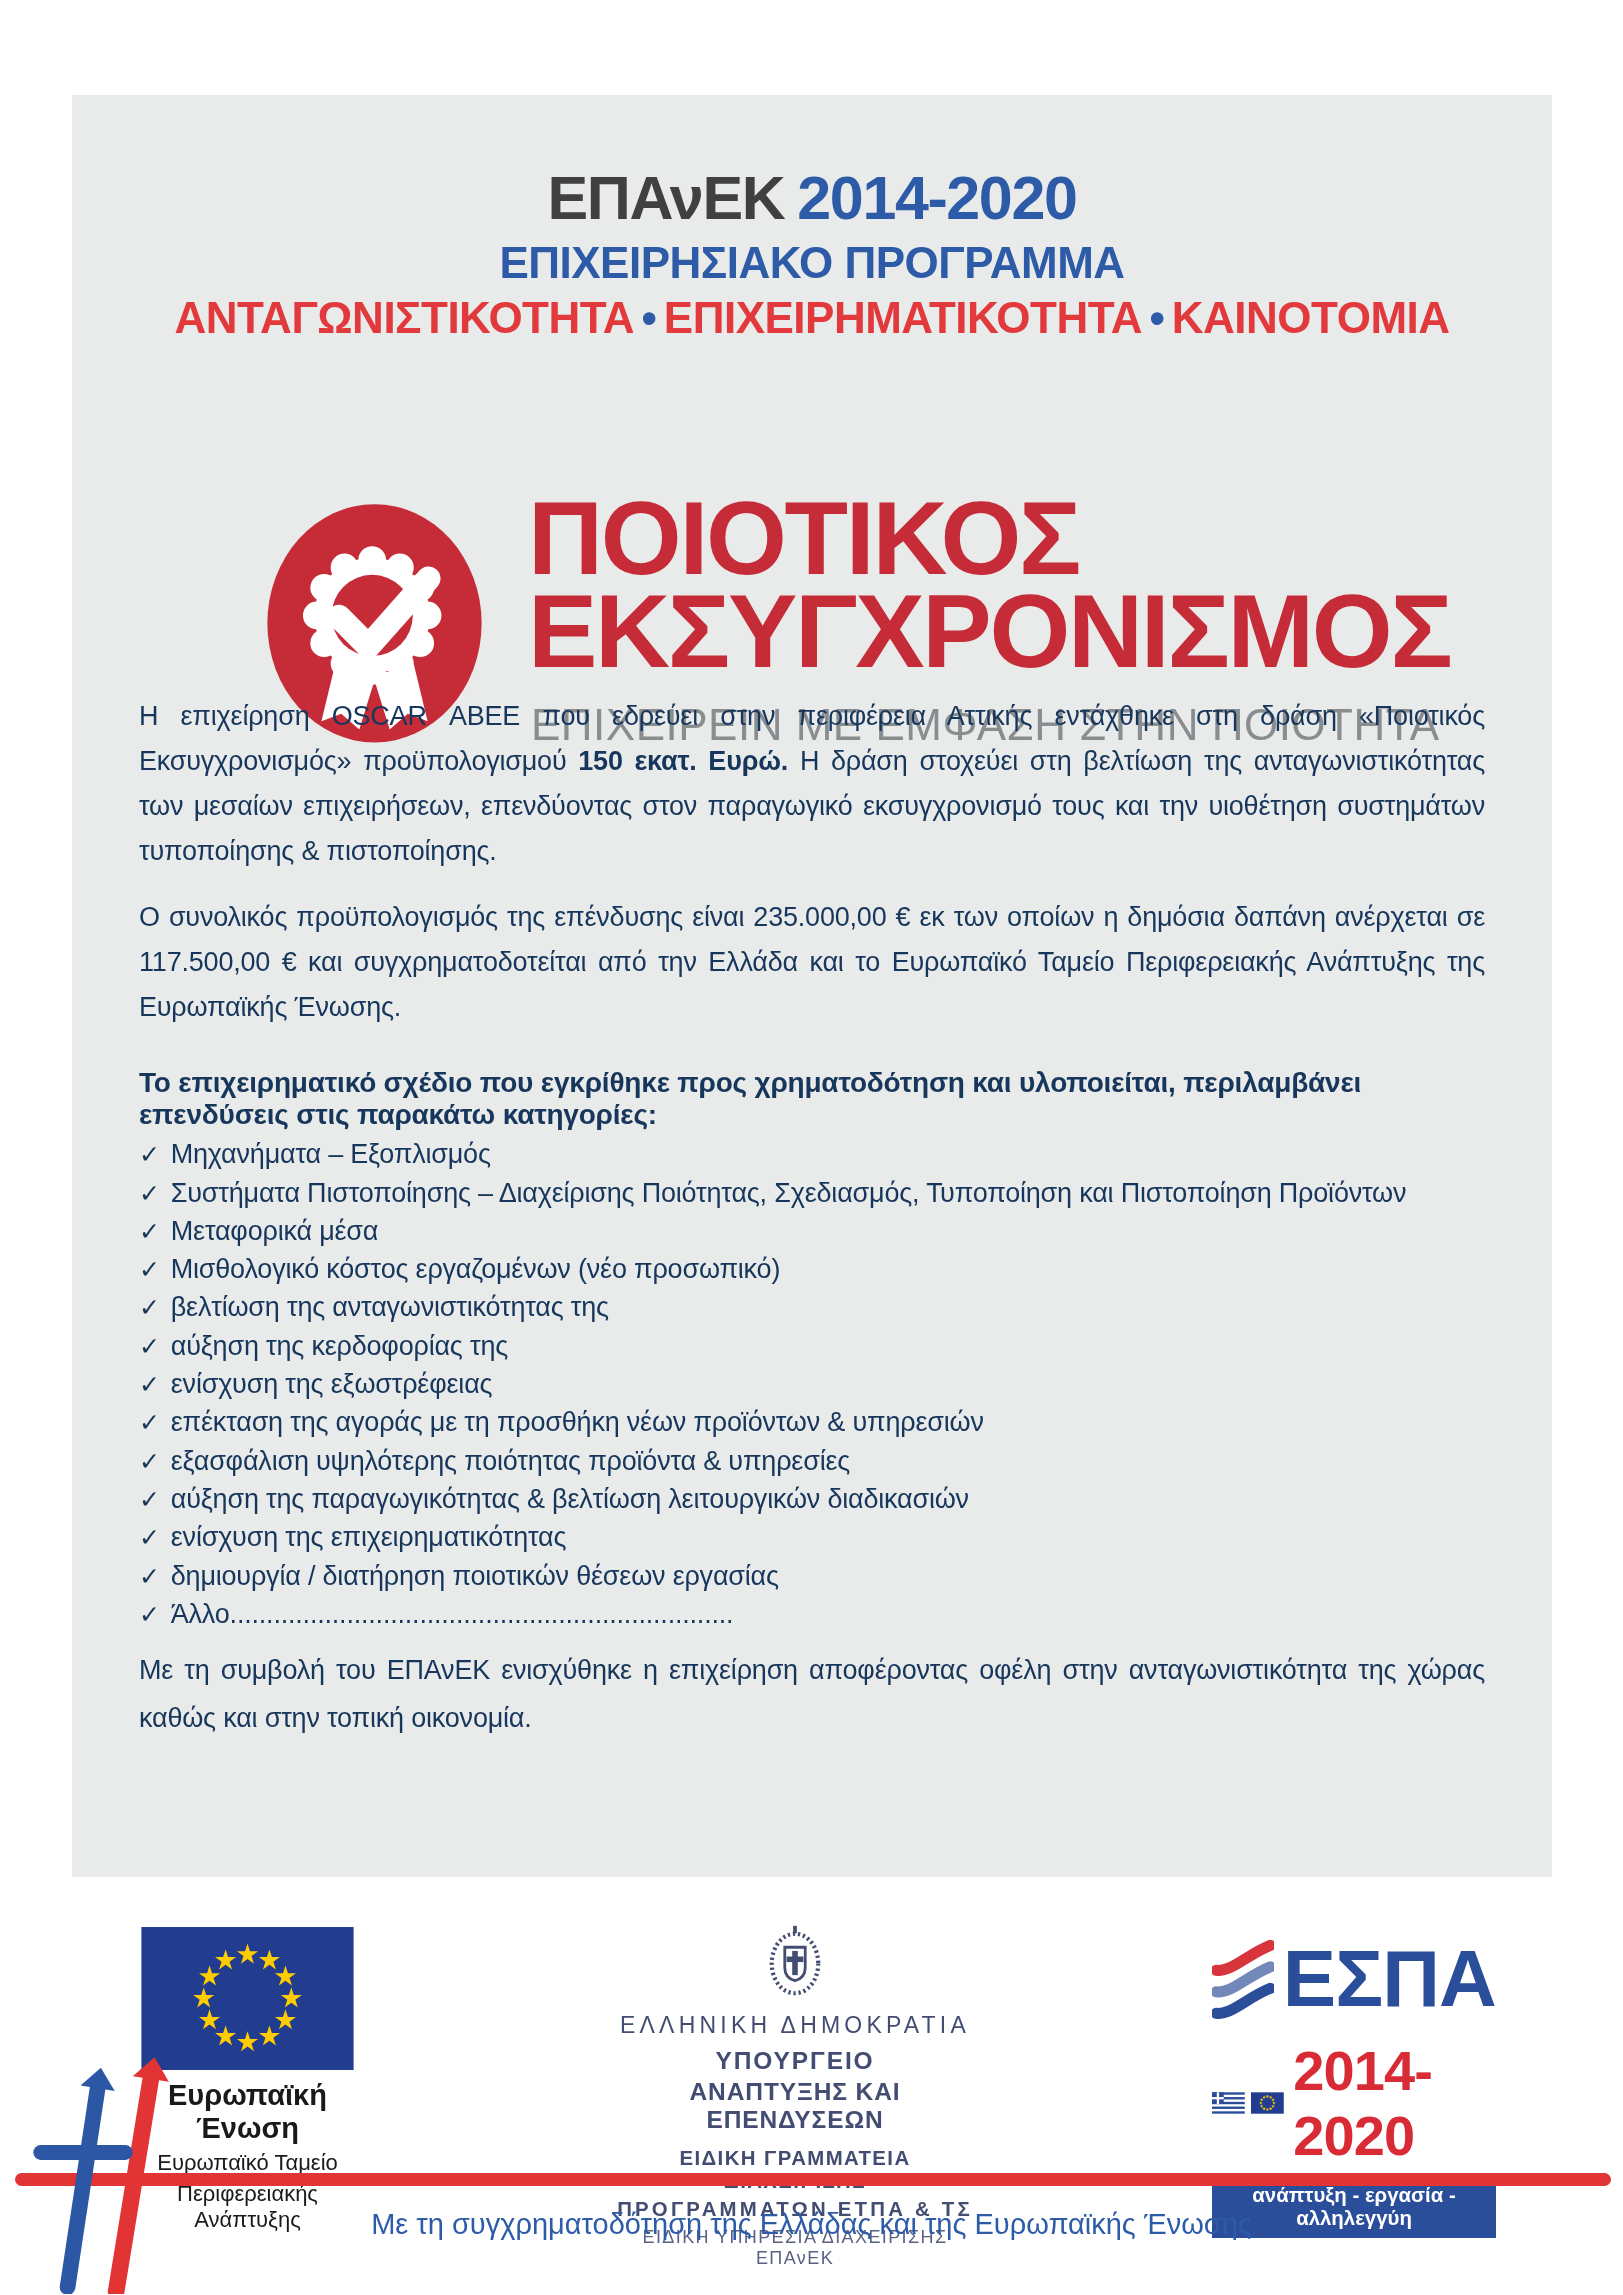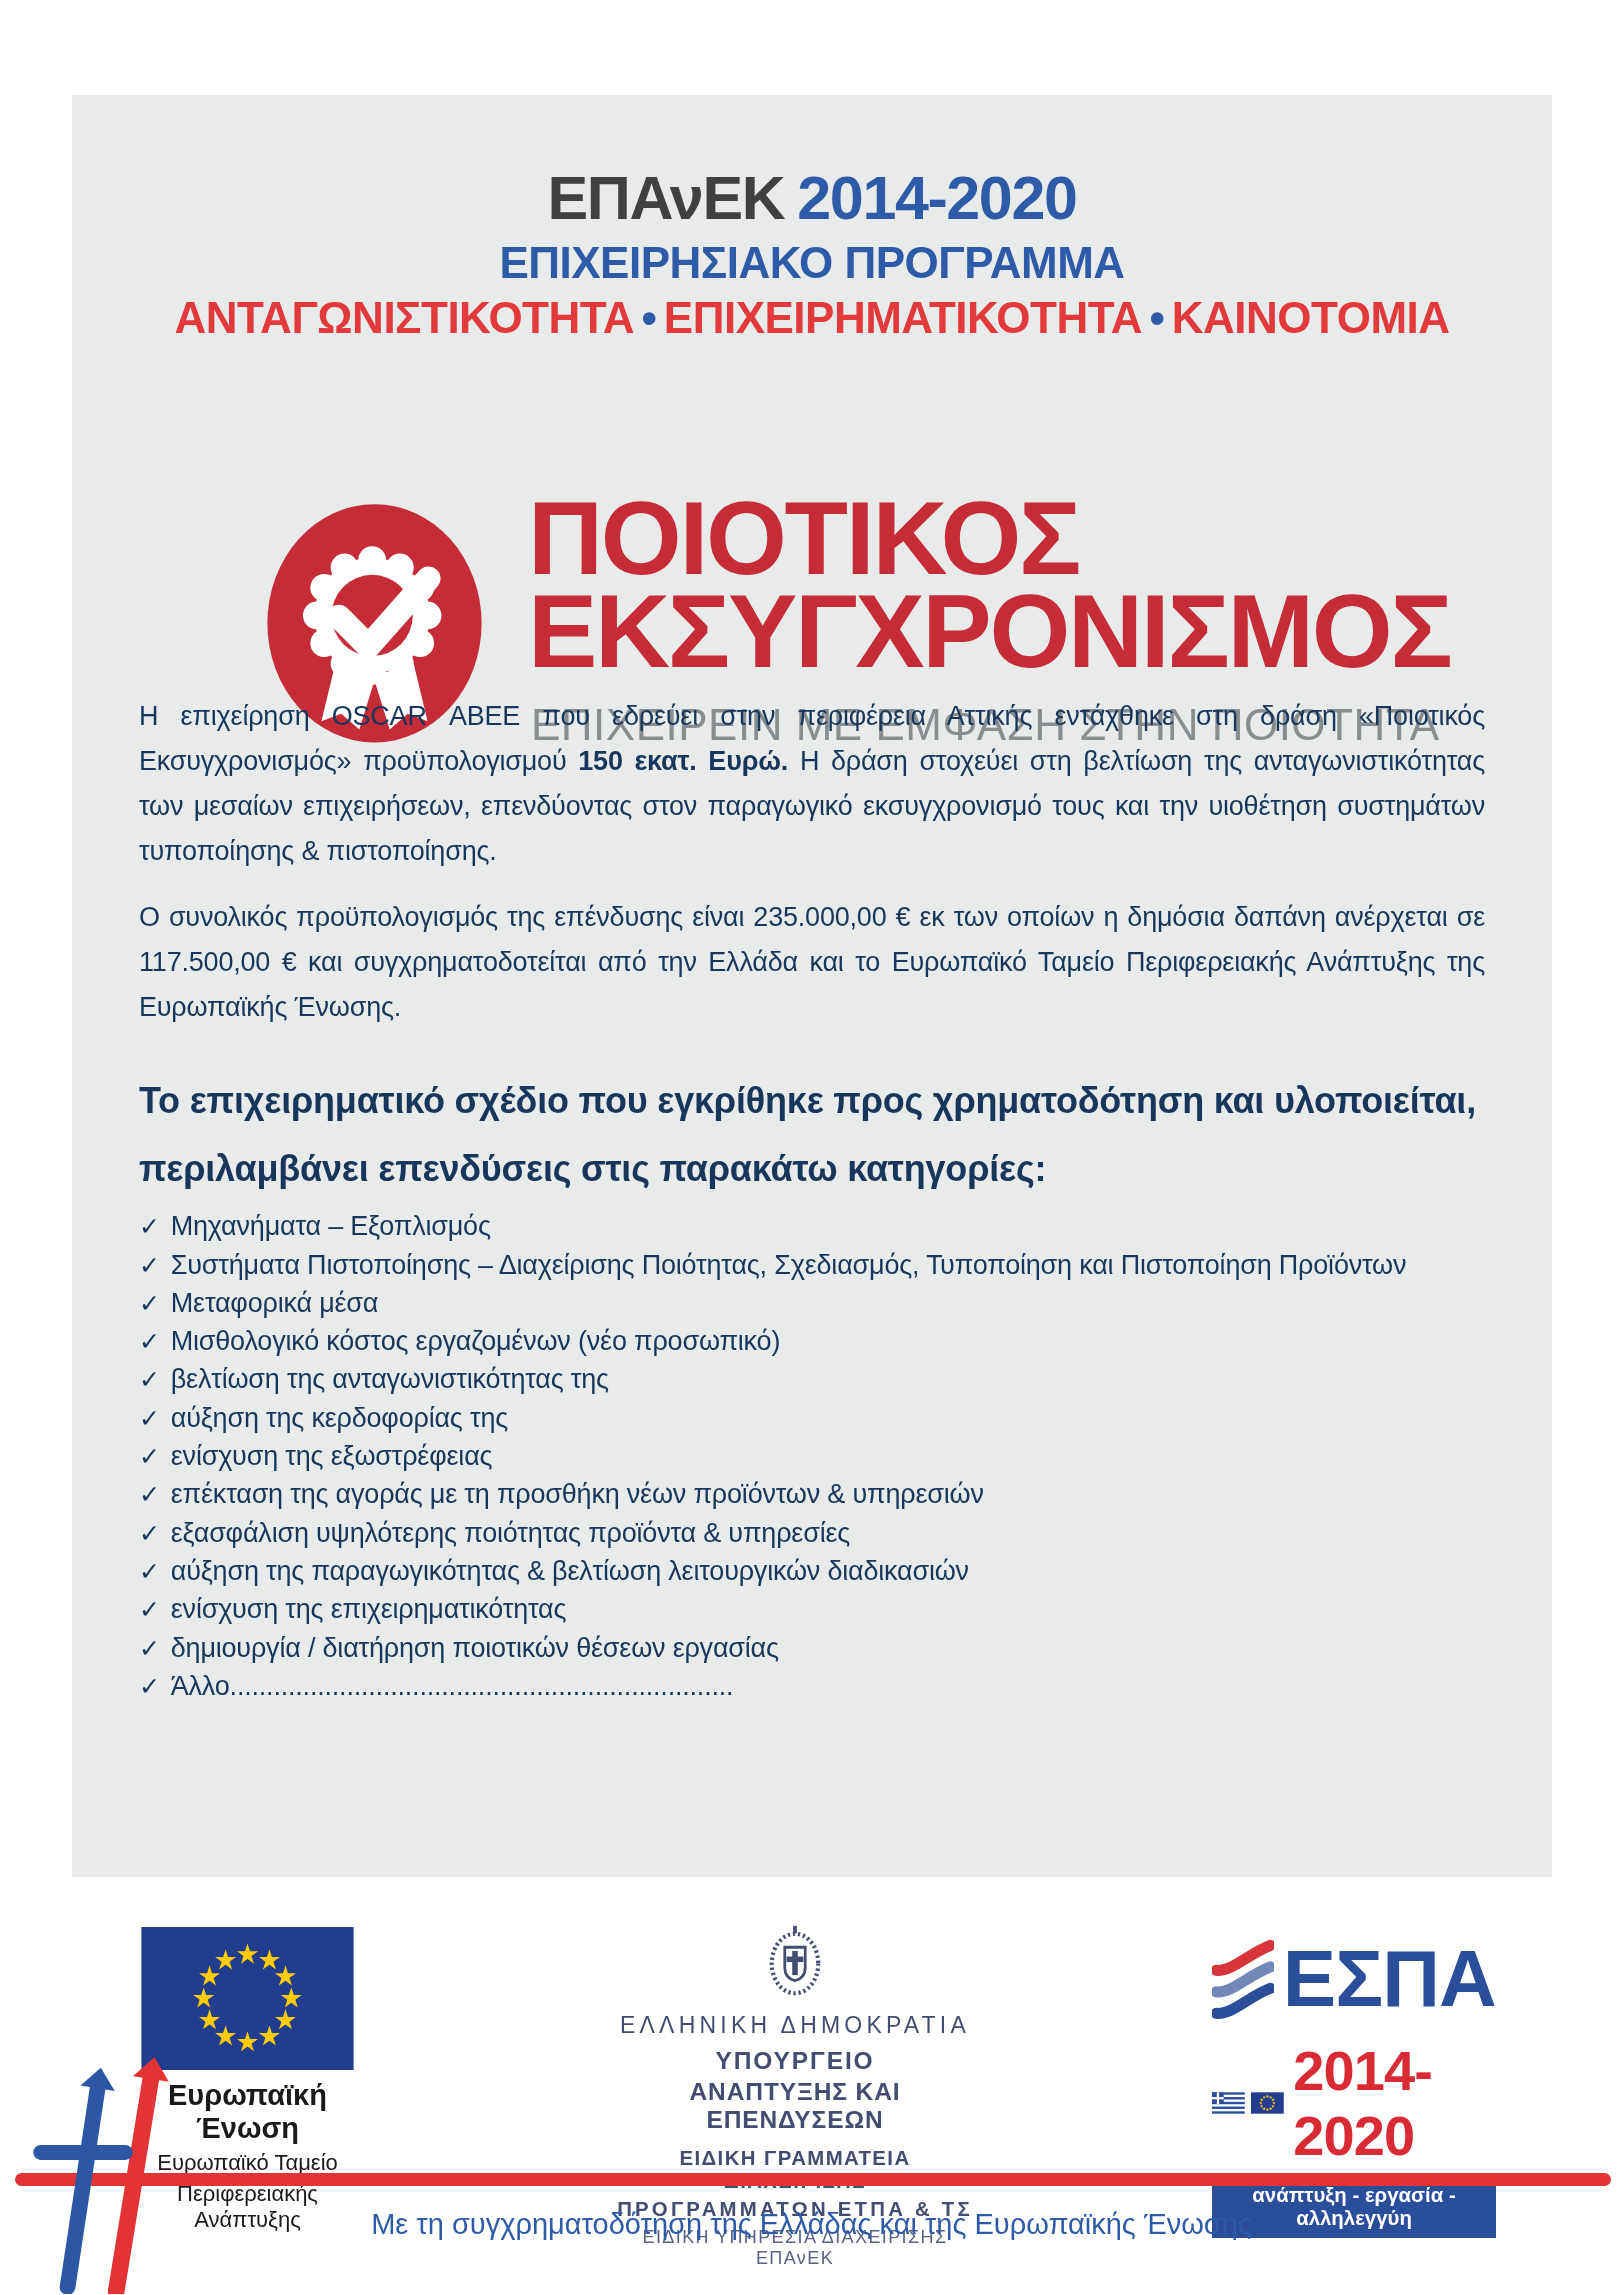--- a/index.html
+++ b/index.html
@@ -23,21 +23,21 @@
   .badge { position:absolute; left:194px; top:407px; width:217px; height:250px; }
   .hero-title { position:absolute; left:456px; top:397px; color:#c62b38; font-weight:700;
     font-size:104px; line-height:93px; letter-spacing:-2.3px; white-space:nowrap; }
   .hero-sub { position:absolute; left:459px; top:605px; color:#8a8d90;
     font-size:44px; letter-spacing:0.5px; white-space:nowrap; }
   
   .content { position:absolute; left:139px; top:694px; width:1346px; color:#16365c; }
   .content p { margin:0; font-size:27px; line-height:45px; text-align:justify; letter-spacing:-0.2px; }
   .p1 { margin-bottom:21px !important; }
   .p2 { margin-bottom:37px !important; }
-  .sec-h { font-size:36px; font-weight:700; line-height:68px; letter-spacing:-0.2px; }
+  .sec-h { font-size:28px; font-weight:700; line-height:32px; letter-spacing:-0.2px; }
   .sec-h1 { margin-bottom:8.3px; }
   .sec-h2 { margin-top:16.7px; margin-bottom:10.2px; }
   .check-item { display:flex; align-items:baseline; font-size:27px; line-height:30px;
     margin-bottom:8.3px; letter-spacing:-0.2px; }
   .check-item .ck { margin-right:11px; font-size:25px; }
   .closing { margin-top:16.7px !important; line-height:48px !important; }
   
   .eu-block { position:absolute; left:139px; top:1927px; width:217px; text-align:center; color:#1a1a1a; }
   .eu-title { font-size:29px; font-weight:700; margin-top:7.4px; }
   .eu-line { font-size:22px; margin-top:4.6px; }
@@ -172,20 +172,21 @@
       </div>
     <div class="check-item">
         <span class="ck">✓</span>
         <span>δημιουργία / διατήρηση ποιοτικών θέσεων εργασίας</span>
       </div>
     <div class="check-item">
         <span class="ck">✓</span>
         <span>Άλλο.....................................................................</span>
       </div>
 
+    <p class="closing">Με τη συμβολή του ΕΠΑνΕΚ ενισχύθηκε η επιχείρηση αποφέροντας οφέλη στην ανταγωνιστικότητα της χώρας καθώς και στην τοπική οικονομία.</p>
 
   </div>
 
   <div class="eu-block">
     <svg width="213" height="143" viewBox="0 0 460 310">
       <rect width="460" height="310" fill="#223d8f"></rect>
       <g fill="#ffcc00">
         <use href="#star" transform="translate(230,60) scale(2.4)"></use>
         <use href="#star" transform="translate(277.5,72.7) scale(2.4)"></use>
         <use href="#star" transform="translate(312.3,107.5) scale(2.4)"></use>

